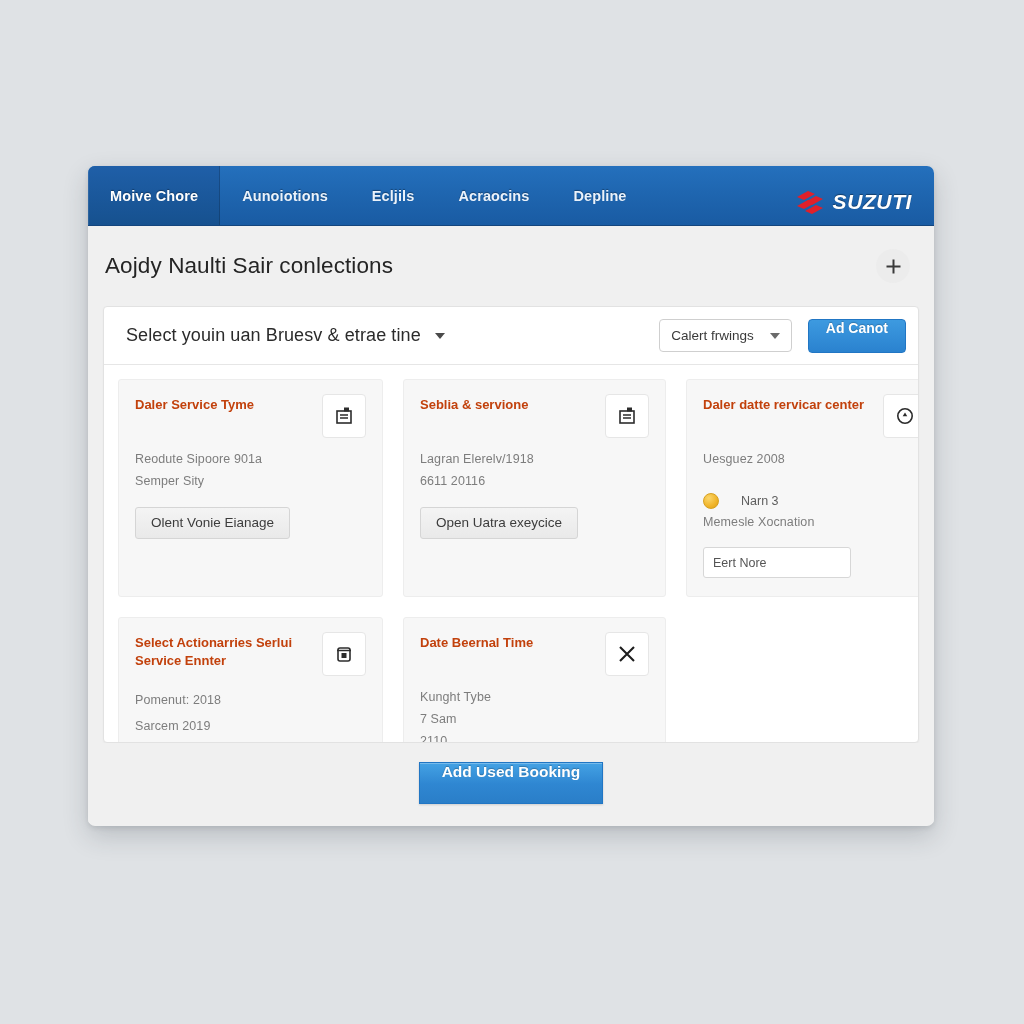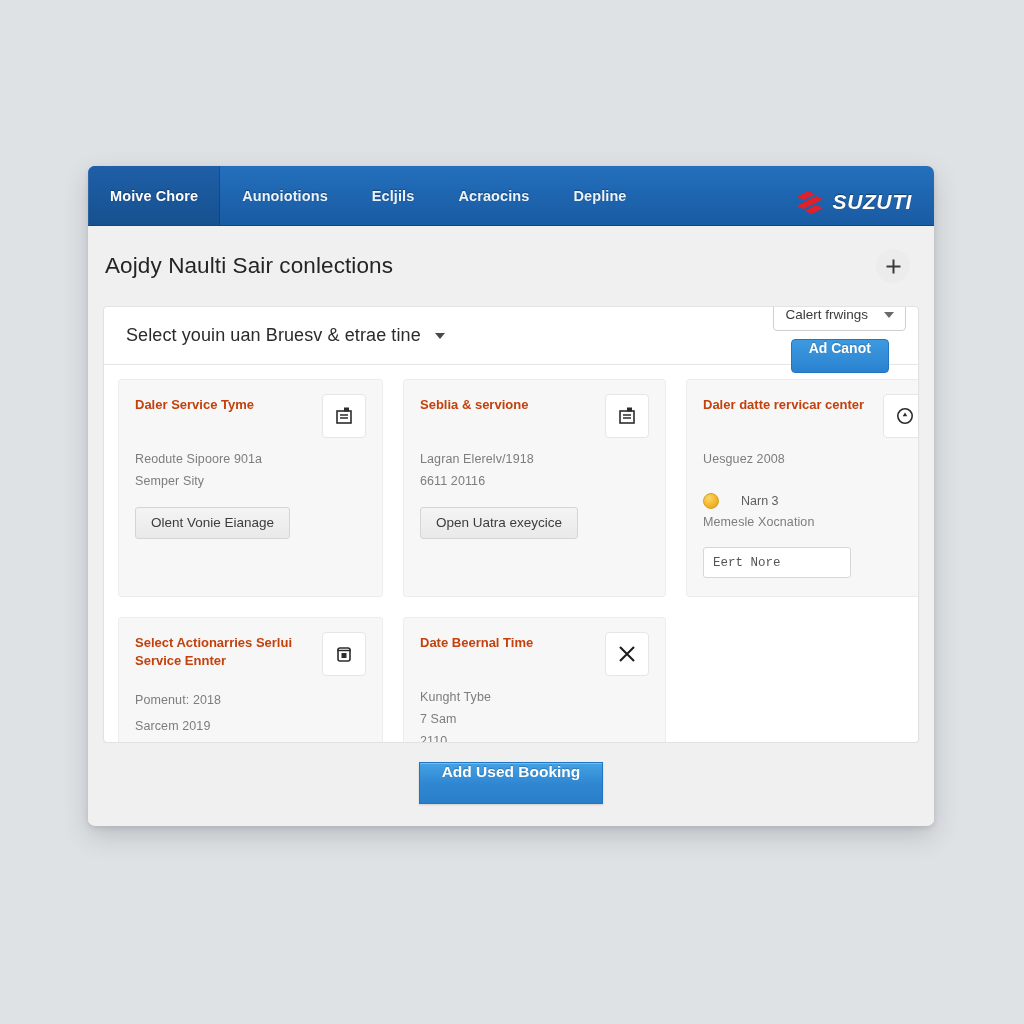--- a/index.html
+++ b/index.html
@@ -133,21 +133,21 @@
     font-size: 18px;
     color: #2b2b2b;
     letter-spacing: 0.1px;
   }
   .caret {
     width: 0; height: 0;
     border-left: 5px solid transparent;
     border-right: 5px solid transparent;
     border-top: 6px solid #4a4a4a;
   }
-  #toolbar-right { display: flex; align-items: center; gap: 8px; flex-direction: column; }
+  #toolbar-right { display: flex; align-items: center; gap: 16px; }
 
   #view-select {
     display: flex;
     align-items: center;
     justify-content: space-between;
     gap: 16px;
     min-width: 128px;
     height: 33px;
     padding: 0 11px;
     border: 1px solid #cfcfcf;
@@ -259,21 +259,21 @@
     margin-top: 12px;
     display: block;
     width: 115px;
     height: 31px;
     padding: 0 9px;
     background: #ffffff;
     border: 1px solid #d7d7d7;
     border-radius: 3px;
     font-size: 12.5px;
     color: #555555;
-    font-family: Liberation Mono, monospace;
+    font-family: Liberation Sans, sans-serif;
   }
   .card-input.wide { width: 148px; }
 
   
   #footer {
     height: 80px;
     display: flex;
     align-items: center;
     justify-content: center;
     background: #f0f0f0;

